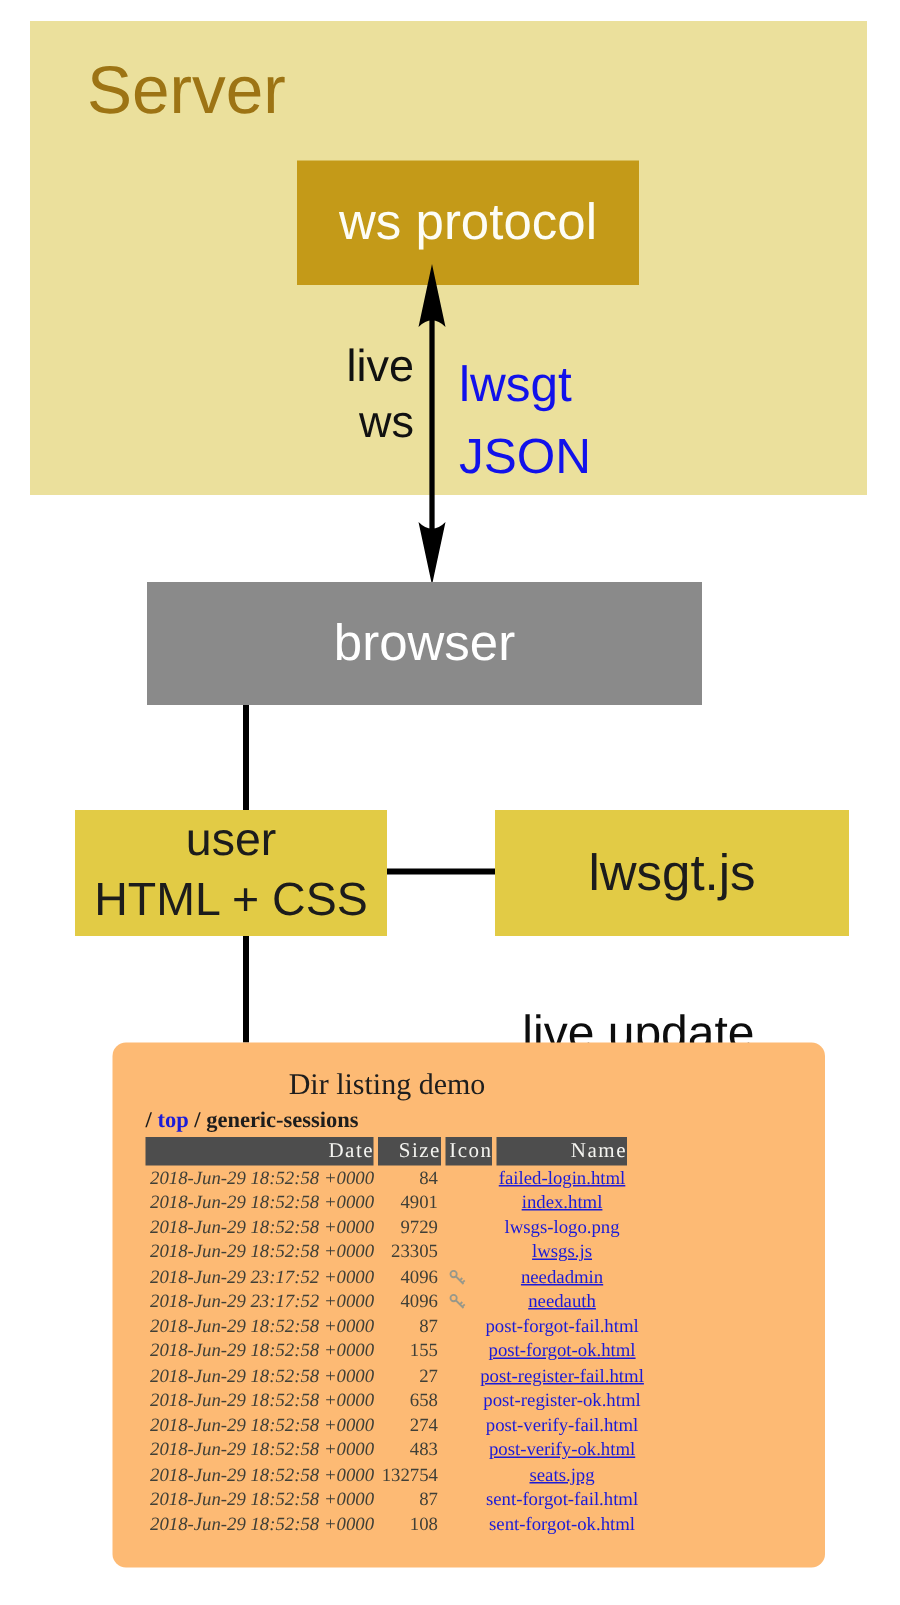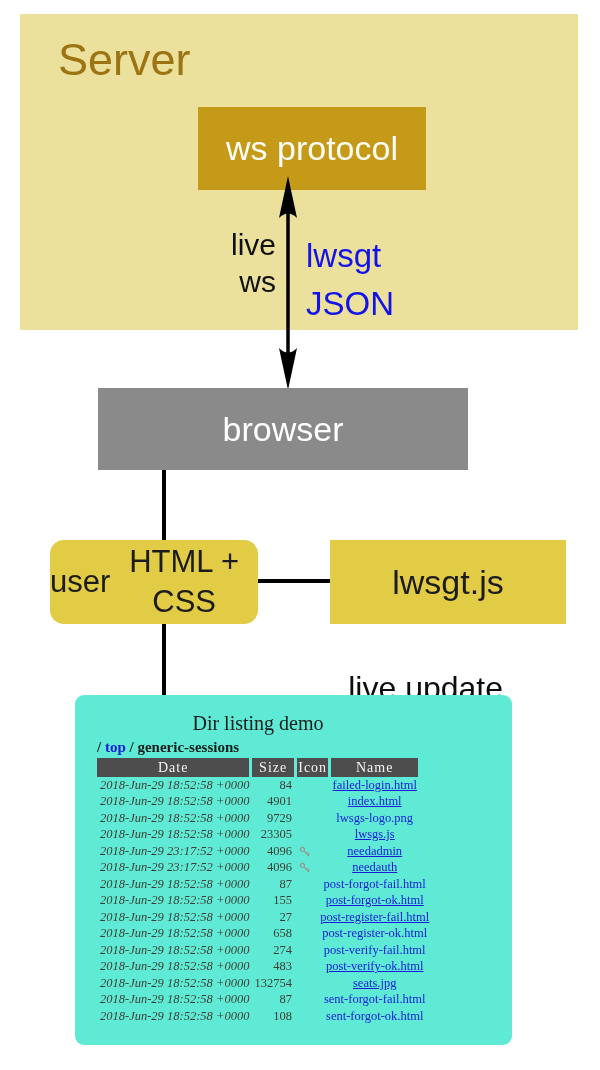--- a/index.html
+++ b/index.html
@@ -13,56 +13,56 @@
   .server-label { position:absolute; left:38px; top:20px; font-size:45px;
                   color:#9d7414; }
   .ws-protocol-box { position:absolute; left:178px; top:93px; width:228px; height:83px;
                      background:#c49a18; color:#fdfdf6; font-size:34px;
                      display:flex; align-items:center; justify-content:center; }
   .browser-box { position:absolute; left:98px; top:388px; width:370px; height:82px;
                  background:#8a8a8a; color:#ffffff; font-size:34px;
                  display:flex; align-items:center; justify-content:center; }
   .user-box { position:absolute; left:50px; top:540px; width:208px; height:84px;
               background:#e2cb45; color:#1c1c1c; font-size:31px; text-align:center;
-              display:flex; flex-direction:row; align-items:center; justify-content:center;
-              line-height:40px;border-radius:14px; }
+              display:flex; flex-direction:column; align-items:center; 
+              line-height:40px; }
   .lwsgtjs-box { position:absolute; left:330px; top:540px; width:236px; height:84px;
                  background:#e2cb45; color:#1c1c1c; font-size:34px;
                  display:flex; align-items:center; justify-content:center; }
 
   
   .arrow-svg { position:absolute; left:270px; top:172px; }
   .vline { position:absolute; width:4px; background:#000; }
   .vline1 { left:162px; top:470px; height:70px; }
   .vline2 { left:162px; top:624px; height:71px; }
   .hconnector { position:absolute; left:258px; top:579px; width:72px; height:4px; background:#000; }
 
   
   .arrow-left-labels { position:absolute; left:170px; top:226px; width:106px;
                        text-align:right; font-size:30px; line-height:37px; color:#111; }
   .arrow-right-labels { position:absolute; left:306px; top:232px; width:120px;
                         text-align:left; font-size:33px; line-height:48px; color:#1212ea; }
   .live-update-label { position:absolute; left:300px; top:670px; width:203px;
                        text-align:right; font-size:32px; font-weight:500; color:#0d0d0d; }
 
   
-  .demo-panel { position:absolute; left:75px; top:695px; width:437px; height:350px;
-                background:#5eead4; border-radius:9px; }
+  .demo-panel { position:absolute; left:75px; top:695px; width:475px; height:350px;
+                background:#fdba74; border-radius:9px; }
   .demo-inner { padding:17px 0 0 22px; width:346px; }
   .demo-title { width:322px; text-align:center; font-family:"Liberation Serif", serif;
                 font-size:20px; color:#1d1d1d; }
   .breadcrumb { margin-top:4px; font-family:"Liberation Serif", serif; font-weight:bold;
                 font-size:15px; color:#1d1d1d; }
   .breadcrumb a { color:#1b1bd8; text-decoration:none; }
 
   table.dir { border-collapse:separate; border-spacing:3px 0; margin-top:2px;
               margin-left:-3px; table-layout:fixed; }
   table.dir th { background:#4d4d4d; color:#f4f4f0; font-family:"Liberation Serif", serif;
                  font-weight:normal; font-size:14px; letter-spacing:1px; height:19px;
-                 text-align:center; }
+                 text-align:right; }
   table.dir td { font-family:"Liberation Serif", serif; font-size:12.5px; color:#3f3f37;
                  height:16.5px; white-space:nowrap; vertical-align:middle; }
   td.c-date { text-align:center; padding-left:3px;font-style:italic; }
   td.c-size { text-align:right; padding-right:2px; }
   td.c-icon { text-align:left; padding-left:2px; }
   td.c-name { text-align:center; }
   td.c-name a { color:#1b1bd8; text-decoration:underline; white-space:nowrap;
                 display:inline-block; margin:0 -150px; }
   td.c-name a.no-underline { text-decoration:none; }
   .key-icon svg { vertical-align:middle; }

